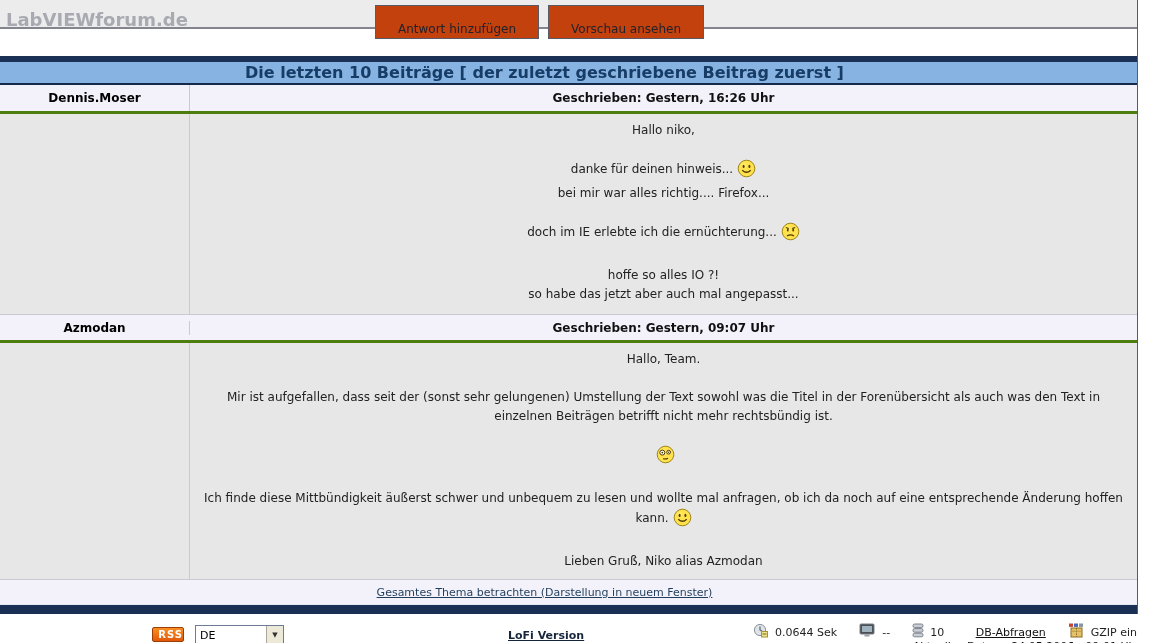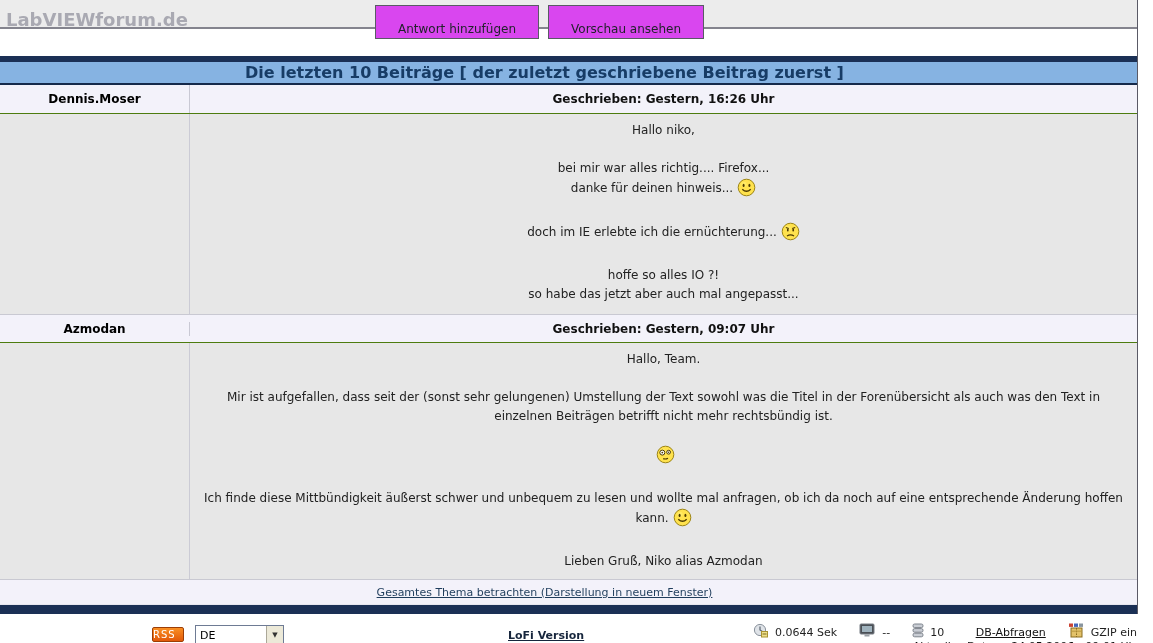--- a/index.html
+++ b/index.html
@@ -5,31 +5,31 @@
   * { margin:0; padding:0; box-sizing:border-box; }
   html,body { background:#fff; }
   body { font-family:"DejaVu Sans","Liberation Sans",sans-serif; color:#1f1f1f; }
   .page { position:relative; width:1153px; height:643px; background:#fff; overflow:hidden; }
 
   
   .main-wrap { width:1138px; border-right:1px solid #5a5a66; }
   .topbar { position:relative; height:29px; background:#ececec; border-bottom:2px solid #84848e; }
   .brand { position:absolute; left:6px; top:9px; font-size:18px; font-weight:bold; color:#a9a9b2; }
   .topbar-buttons { position:absolute; left:375px; top:5px; display:flex; gap:9px; }
-  .tb-btn { height:22px; padding:16px 22px; background:#d946ef; border:1px solid #5a5a66;
+  .tb-btn { height:22px; padding:16px 22px; background:#c2410c; border:1px solid #5a5a66;
             font-family:"DejaVu Sans","Liberation Sans",sans-serif; font-size:12px; color:#22222c; cursor:pointer;text-align:right; }
   .gap { height:27px; background:#fff; }
 
   
   .bar-navy-top { height:6px; background:#1b3055; }
   .title-bar { height:23px; background:#86b3e2; border-bottom:2px solid #15294a;
                display:flex; align-items:center; justify-content:center; padding-right:48px; }
   .title-bar span { font-size:16px; font-weight:bold; color:#173c66; }
 
-  .post-header { display:flex; background:#f3f2fa; border-bottom:1px solid #4d7c0f; }
+  .post-header { display:flex; background:#f3f2fa; border-bottom:3px solid #4d7c0f; }
   .author-cell { width:190px; border-right:1px solid #c9c9d4; display:flex; align-items:center; justify-content:center; }
   .author-cell span { font-size:12px; font-weight:bold; color:#000; }
   .date-cell { flex:1; display:flex; align-items:center; justify-content:center; }
   .date-cell span { font-size:12px; font-weight:bold; color:#111; }
   .post-0 .post-header { height:29px; }
   .post-1 .post-header { height:28px;align-items:center; }
 
   .post-body { display:flex; background:#e7e7e7; border-bottom:1px solid #c9c9d2; }
   .body-left { width:190px; border-right:1px solid #cbcbd5; }
   .body-content { flex:1; padding:7px 12px 8px 12px; text-align:center; }
@@ -39,21 +39,21 @@
   .smiley { display:inline-block; vertical-align:-5px; margin-left:4px; }
 
   .link-row { height:24px; background:#f3f2fa; display:flex; align-items:center; justify-content:center; padding-right:48px; }
   .link-row a { font-size:11px; color:#1f3d5c; text-decoration:underline; cursor:pointer; }
   .bar-navy-bottom { height:10px; background:#1b3055; border-top:1px solid #e7e7ef; }
 
   
   .page-footer { position:relative; width:1153px; height:43px; background:#fff; font-size:11px; }
   .rss-badge { position:absolute; left:152px; top:13px; width:32px; height:15px;
                background:linear-gradient(#f98f23,#e2590a); border:1px solid #9c3d05; border-radius:2px;
-               color:#fff; font-size:10px; font-weight:normal; text-align:left; line-height:13px; letter-spacing:1px; cursor:pointer; }
+               color:#fff; font-size:10px; font-weight:bold; text-align:right; line-height:13px; letter-spacing:1px; cursor:pointer; }
   .lang-select { position:absolute; left:195px; top:11px; width:89px; height:20px;
                  border:1px solid #6e7b94; background:#fff; display:flex; cursor:pointer; }
   .lang-value { flex:1; font-size:11px; padding:3px 0 0 4px; color:#000; }
   .lang-arrow { width:17px; background:#ece9d8; border-left:1px solid #aca899; text-align:center;
                 font-size:7px; color:#333; line-height:18px; }
   .lofi { position:absolute; left:508px; top:15px; font-size:11px; font-weight:bold; color:#16253c;
           text-decoration:underline; cursor:pointer; }
   .perf-row { position:absolute; right:16px; top:9px; display:flex; align-items:center; gap:6px; white-space:nowrap; }
   .perf-row .sep { width:10px; }
   .perf-row a { color:#111; text-decoration:underline; cursor:pointer;padding-left:28px; }
@@ -91,28 +91,28 @@
               </div>
               <div class="date-cell">
                 <span>Geschrieben: Gestern, 16:26 Uhr</span>
               </div>
             </div>
             <div class="post-body">
               <div class="body-left"></div>
               <div class="body-content">
                 <div class="pline">Hallo niko,</div>
                 <div class="pline">&nbsp;</div>
-                <div class="pline">bei mir war alles richtig.... Firefox...</div>
                 <div class="pline">danke für deinen hinweis...<span class="smiley"><svg width="19" height="19" viewBox="0 0 19 19">
                       <circle cx="9.5" cy="9.5" r="8.3" fill="#ffe24d" stroke="#9c8413"></circle>
                       <circle cx="7" cy="6.3" r="2.6" fill="#fff176" opacity="0.6"></circle>
                       <ellipse cx="6.6" cy="7.4" rx="1" ry="1.7" fill="#4d3a00"></ellipse>
                       <ellipse cx="12.4" cy="7.4" rx="1" ry="1.7" fill="#4d3a00"></ellipse>
                       <path d="M5.3 11.2 Q9.5 15.4 13.7 11.2" stroke="#4d3a00" stroke-width="1.3" fill="none"></path>
                     </svg></span></div>
+                <div class="pline">bei mir war alles richtig.... Firefox...</div>
                 <div class="pline">&nbsp;</div>
                 <div class="pline">doch im IE erlebte ich die ernüchterung...<span class="smiley"><svg width="19" height="19" viewBox="0 0 19 19">
                       <circle cx="9.5" cy="9.5" r="8.3" fill="#ffe24d" stroke="#9c8413"></circle>
                       <circle cx="7" cy="6.3" r="2.6" fill="#fff176" opacity="0.6"></circle>
                       <path d="M4.8 5.4 l3 1" stroke="#4d3a00" stroke-width="1.1" fill="none"></path>
                       <path d="M14.2 5.4 l-3 1" stroke="#4d3a00" stroke-width="1.1" fill="none"></path>
                       <ellipse cx="6.8" cy="8" rx="0.9" ry="1.5" fill="#4d3a00"></ellipse>
                       <ellipse cx="12.2" cy="8" rx="0.9" ry="1.5" fill="#4d3a00"></ellipse>
                       <path d="M6 14 Q9.5 11.6 13 14" stroke="#4d3a00" stroke-width="1.3" fill="none"></path>
                     </svg></span></div>

